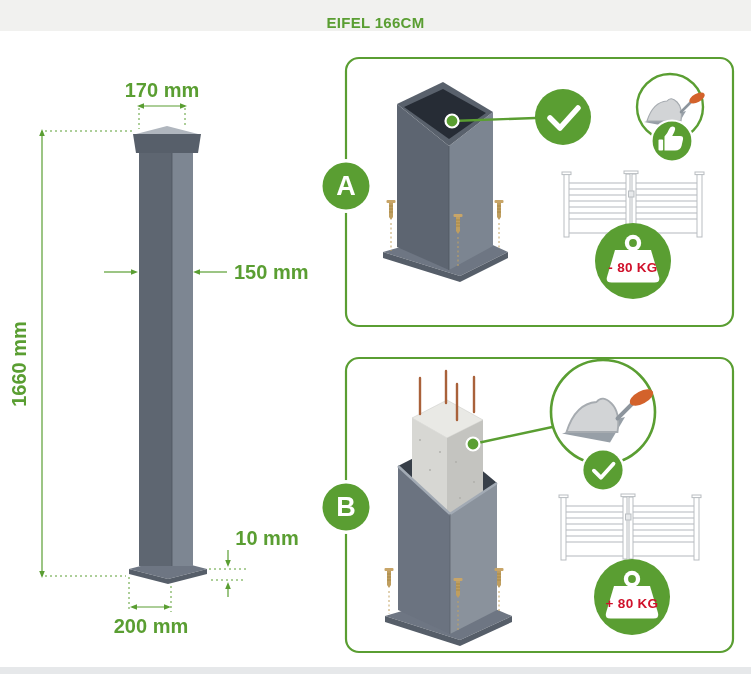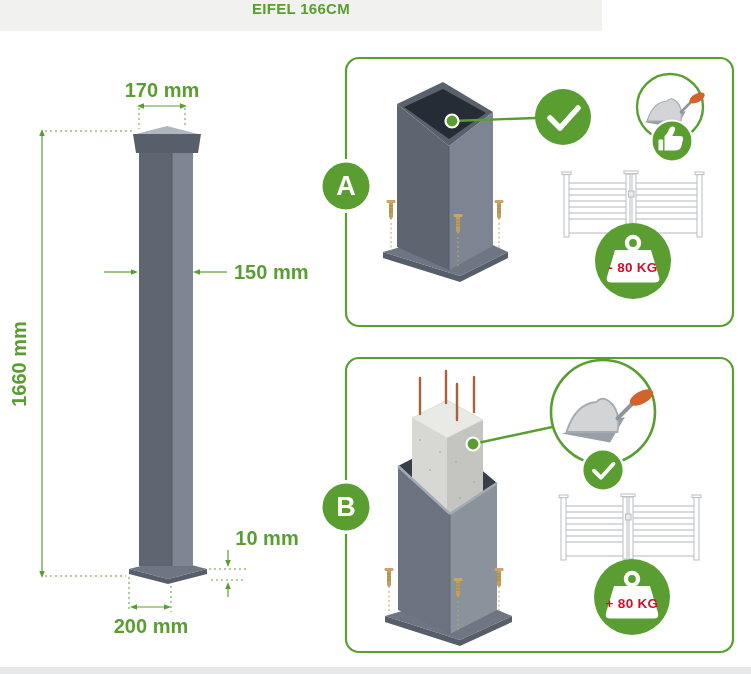--- a/index.html
+++ b/index.html
@@ -1,22 +1,22 @@
 <!DOCTYPE html>
 <html><head>
 <meta charset="utf-8">
 <style>
   html,body{margin:0;padding:0;background:#fff;}
   .page{
     position:relative;width:751px;height:674px;overflow:hidden;
     background:#ffffff;font-family:"Liberation Sans",sans-serif;
   }
   .header-bar{
-    position:absolute;left:0;top:0;width:602px;height:31px;
-    background:#f1f1ef;display:flex;align-items:flex-start;justify-content:center;
+    position:absolute;left:0;top:0;width:751px;height:31px;
+    background:#f1f1ef;display:flex;align-items:flex-end;justify-content:center;
   }
   .header-bar .title{
     color:#5a9e32;font-size:15px;font-weight:700;letter-spacing:.3px;
   }
   .footer-strip{
     position:absolute;left:0;bottom:0;width:751px;height:7px;background:#e6e8ea;
   }
   svg.scene{position:absolute;left:0;top:0;}
   svg text{font-family:"Liberation Sans",sans-serif;}
   .dim-label{fill:#5a9e32;font-size:20px;font-weight:600;}

